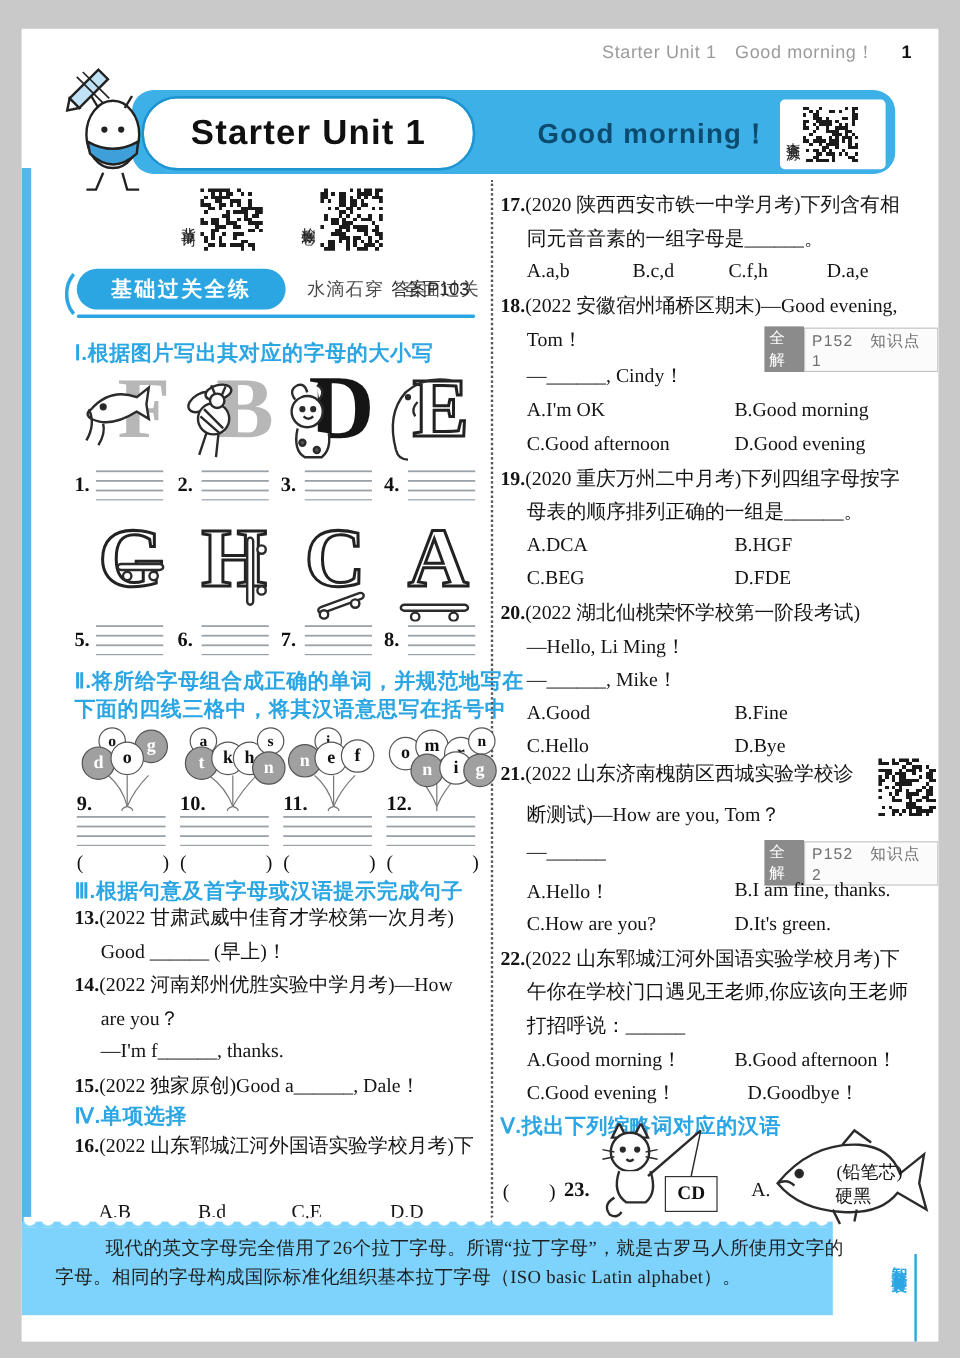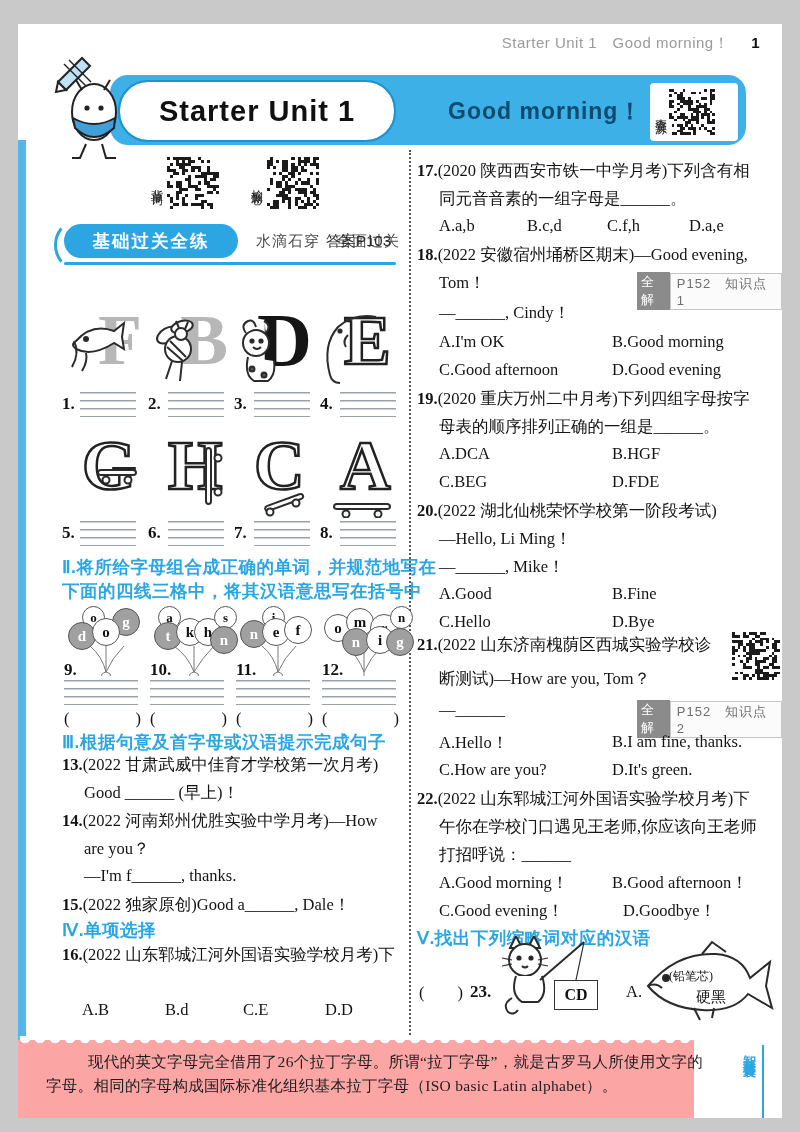--- a/index.html
+++ b/index.html
@@ -60,21 +60,21 @@
   
   .divider{position:absolute;left:391px;top:126px;height:885px;border-left:2px dotted #555}
   
   .badge{position:absolute;font:13px "Liberation Sans",sans-serif;display:flex;align-items:center}
   .badge .tag{background:#8b8b8b;color:#fff;padding:1px 4px}
   .badge .ref{border:1px solid #c6c6c6;color:#6f6f6f;background:#fbfbfb;padding:1px 6px;letter-spacing:1px}
   
   .cdbox{position:absolute;border:1.5px solid #333;background:#fff;font:700 16px "Liberation Serif",serif;color:#111;
      display:flex;align-items:center;justify-content:center}
   
-  .footer{position:absolute;left:0;top:1016px;width:676px;height:78px;background:#fca5a5}
+  .footer{position:absolute;left:0;top:994px;width:676px;height:78px;background:#7dd3fc}
   .footer::before{content:"";position:absolute;left:0;top:-4px;width:100%;height:9px;
      background:radial-gradient(circle at 7px 2px,#ffffff 5px,transparent 5.6px);background-size:15px 9px;background-repeat:repeat-x}
   .fline{position:absolute;font:15.5px "Liberation Serif",serif;color:#1d1d1d;white-space:nowrap;letter-spacing:.3px}
   .ftab{position:absolute;left:722px;top:1021px;height:78px;writing-mode:vertical-rl;
      font:700 13px "Liberation Sans",sans-serif;color:#2ba6e3;letter-spacing:3px;
      border-right:2.5px solid #2ba6e3;padding-right:4px}
 </style>
 </head>
 <body>
 
@@ -490,20 +490,21 @@
           <rect x="15" y="16" width="1" height="1" fill="#1b1b1b"></rect>
         </svg></span>
   </div>
 
   <div class="arc"></div>
   <div class="pbadge">基础过关全练</div>
   <div class="punder"></div>
   <div class="slogan">水滴石穿　全面过关</div>
   <div class="answer">答案P103</div>
 
+  <div class="sect" style="left:44px;top:258px">Ⅰ.根据图片写出其对应的字母的大小写</div>
 
   <div class="card" style="left:44px;top:281px">
     <span class="bl bl-gray">F</span>
     <svg viewBox="0 0 84 88" width="84" height="88">
         <g stroke="#2b2b2b" stroke-width="2" fill="#fff">
       <path d="M14 36 Q30 18 52 26 L62 18 L60 32 L62 44 L52 38 Q30 52 14 44 Q8 40 14 36 Z"></path>
       <circle cx="24" cy="34" r="2" fill="#222"></circle>
           <path d="M10 62 q8 -14 2 -26" fill="none"></path>
           <path d="M20 66 q6 -10 4 -18" fill="none"></path>
         </g>
@@ -943,21 +944,21 @@
   <span class="ln" style="left:608px;top:958px">A.</span>
   <svg style="position:absolute;left:624px;top:914px" width="136" height="90" viewBox="0 0 136 90">
     <g stroke="#2b2b2b" stroke-width="2" fill="#fff">
       <path d="M6 48 Q34 14 74 16 Q100 18 108 40 L128 24 L124 48 L130 70 L106 56 Q92 74 60 72 Q24 70 6 48 Z"></path>
       <path d="M60 16 L70 4 L84 14" fill="none"></path>
       <path d="M52 70 l6 12 m14 -12 l-2 10" fill="none"></path>
       <circle cx="24" cy="40" r="3" fill="#222"></circle>
       <path d="M6 48 q8 -4 14 2" fill="none"></path>
     </g>
   </svg>
-  <span class="ln" style="left:651px;top:944px;font-size:12px">(铅笔芯)</span>
+  <span class="ln" style="left:679px;top:944px;font-size:15px">(铅笔芯)</span>
   <span class="ln" style="left:678px;top:964px;font-size:15px">硬黑</span>
 
   <div class="footer">
     <div class="fline" style="left:70px;top:12px">现代的英文字母完全借用了26个拉丁字母。所谓“拉丁字母”，就是古罗马人所使用文字的</div>
     <div class="fline" style="left:28px;top:36px">字母。相同的字母构成国际标准化组织基本拉丁字母（ISO basic Latin alphabet）。</div>
   </div>
   <div class="ftab">智慧背囊</div>
 </div>
 
 </body></html>

